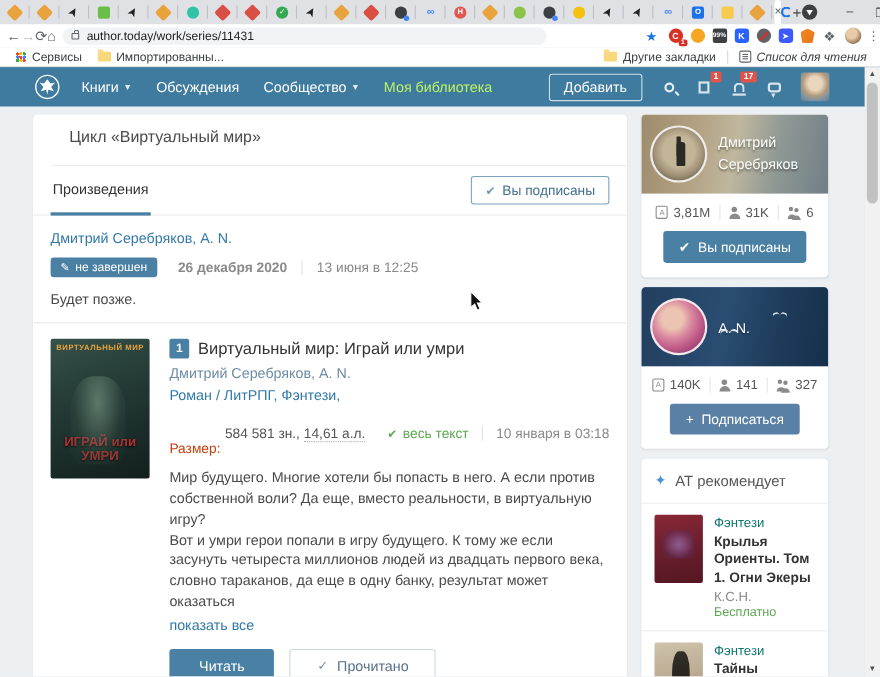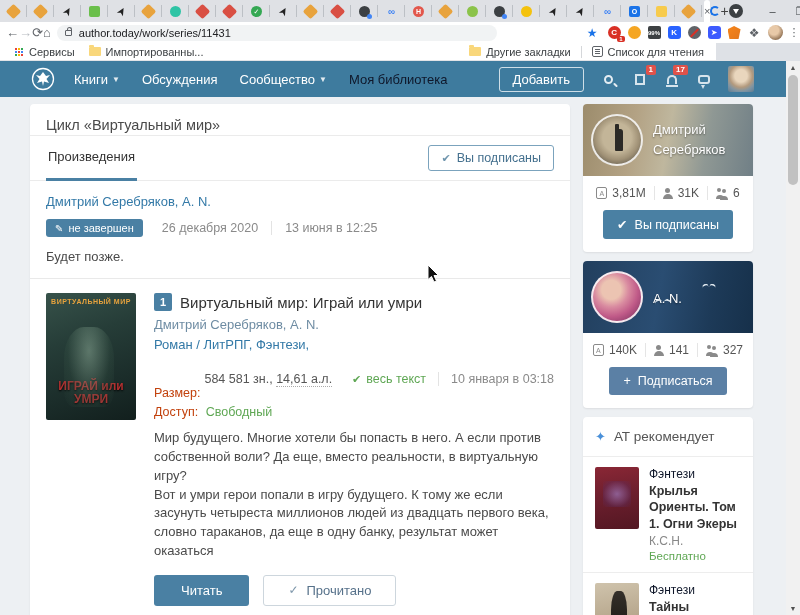--- a/index.html
+++ b/index.html
@@ -47,74 +47,74 @@
   .ext.p99 { background:#3c4043; border-radius:2px; font-size:6px; }
   .ext.kk { background:#2962ff; border-radius:3px; }
   .ext.ban { background:#5f6368; border-radius:50%; }
   .ext.ban::after { content:''; position:absolute; width:11px; height:2px; background:#d93025; transform:rotate(-45deg); border-radius:1px; }
   .ext.curs { background:#3d5afe; border-radius:3px; font-size:8px; }
   .ext.fox { background:linear-gradient(135deg,#f6851b,#e2761b); clip-path:polygon(50% 0,100% 25%,85% 100%,15% 100%,0 25%); }
   .ext.puzzle { color:#5f6368; font-size:12px; }
   .avatar-sm { width:15px; height:15px; border-radius:50%; background:radial-gradient(circle at 40% 35%,#e8c9a8 35%,#9a7b5d 70%,#6b5442); }
   .menudots { color:#5f6368; font-size:11px; margin:0 8px 0 6px; letter-spacing:0; }
 
-  .bookmarksbar { position:absolute; left:0; top:43px; width:716px; height:18px; background:#fff; border-bottom:1px solid #e1e3e6; display:flex; align-items:center; font-size:11px; color:#3c4043; }
+  .bookmarksbar { position:absolute; left:0; top:43px; width:800px; height:18px; background:#fff; border-bottom:1px solid #e1e3e6; display:flex; align-items:center; font-size:11px; color:#3c4043; }
   .bmitem { display:flex; align-items:center; gap:5px; margin-left:14px; }
   .gridicon { width:10px; height:10px; background:
     radial-gradient(circle 1.5px at 2px 2px,#ea4335 98%,transparent),
     radial-gradient(circle 1.5px at 5px 2px,#fbbc04 98%,transparent),
     radial-gradient(circle 1.5px at 8px 2px,#34a853 98%,transparent),
     radial-gradient(circle 1.5px at 2px 5px,#4285f4 98%,transparent),
     radial-gradient(circle 1.5px at 5px 5px,#ea4335 98%,transparent),
     radial-gradient(circle 1.5px at 8px 5px,#4285f4 98%,transparent),
     radial-gradient(circle 1.5px at 2px 8px,#34a853 98%,transparent),
     radial-gradient(circle 1.5px at 5px 8px,#fbbc04 98%,transparent),
     radial-gradient(circle 1.5px at 8px 8px,#ea4335 98%,transparent); }
   .foldericon { width:12px; height:9px; background:#f9d77b; border-radius:1px; position:relative; }
   .foldericon::before { content:''; position:absolute; left:0; top:-2px; width:5px; height:2px; background:#f9d77b; border-radius:1px 1px 0 0; }
   .bmright { margin-left:auto; display:flex; align-items:center; }
   .bmsep { width:1px; height:12px; background:#d5d7da; margin:0 10px; }
   .listicon { width:11px; height:11px; border:1px solid #5f6368; border-radius:2px; position:relative; }
   .listicon::before { content:''; position:absolute; left:2px; top:2px; width:5px; height:1px; background:#5f6368; box-shadow:0 2px 0 #5f6368, 0 4px 0 #5f6368; }
-  .bmright .last { margin-right:12px; }
+  .bmright .last { margin-right:12px;font-style:italic; }
 
   
   .sitenav { position:absolute; left:0; top:61px; width:800px; height:36px; background:#3e7b9e; display:flex; align-items:center; }
   .logo { margin-left:30px; width:26px; height:26px; display:flex; align-items:center; justify-content:center; }
   .menu { display:flex; align-items:center; gap:22px; margin-left:18px; font-size:13px; color:#fff; }
   .menu .mitem { display:flex; align-items:center; gap:4px; }
   .caret { font-size:8px; opacity:.85; }
-  .menu .dim { color:#0f172a; }
+  .menu .dim { color:#bef264; }
   .nav-right { margin-left:auto; display:flex; align-items:center; gap:16px; margin-right:46px; }
   .addbtn { border:1px solid rgba(255,255,255,.75); border-radius:3px; color:#fff; font-size:13px; padding:4px 13px; background:transparent; }
   .nicon { position:relative; color:#d7e4ec; width:16px; height:16px; display:flex; align-items:center; justify-content:center; }
   .mag { width:9px; height:9px; border:2px solid #e4edf3; border-radius:50%; position:relative; }
   .mag::after { content:''; position:absolute; left:7px; top:7px; width:5px; height:2px; background:#e4edf3; transform:rotate(45deg); border-radius:1px; }
   .flagic { width:10px; height:11px; border:2px solid #d7e4ec; border-top-width:2px; }
   .bellic { width:10px; height:9px; border:2px solid #d7e4ec; border-radius:5px 5px 0 0; border-bottom:none; position:relative; }
   .bellic::after { content:''; position:absolute; left:-3px; top:8px; width:12px; height:2px; background:#d7e4ec; }
   .chatic { width:12px; height:9px; border:2px solid #d7e4ec; border-radius:3px; position:relative; }
   .chatic::after { content:''; position:absolute; left:1px; top:8px; border-left:2px solid transparent; border-right:2px solid transparent; border-top:4px solid #d7e4ec; }
   .nbadge { position:absolute; top:-6px; right:-8px; background:#e0524a; color:#fff; font-size:8px; font-weight:bold; border-radius:2px; padding:1px 3px; line-height:1; }
   .nav-avatar { width:26px; height:26px; border-radius:2px; background:radial-gradient(circle at 50% 38%,#e9d6bd 30%,#b39a7e 55%,#7e94a3 75%,#5e7b90); }
 
   
   .pagebg { position:absolute; left:0; top:97px; width:786px; height:518px; background:#edf0f3; overflow:hidden; }
   .maincard { position:absolute; left:30px; top:7px; width:540px; min-height:520px; background:#fff; border-radius:4px; box-shadow:0 1px 2px rgba(0,0,0,.08); }
-  .ptitle { font-size:14.5px; color:#4a4a4a; padding:13px 16px 2px; border-bottom:1px solid #ebebeb; }
+  .ptitle { font-size:14.5px; color:#4a4a4a; padding:13px 16px 17px; border-bottom:1px solid #ebebeb;margin-left:17px; }
   .tabsrow { display:flex; align-items:center; justify-content:space-between; padding:0 16px; border-bottom:1px solid #ebebeb; height:45px; }
   .tab-active { font-size:13px; color:#333; height:45px; display:flex; align-items:center; border-bottom:3px solid #4a80a3; padding:0 2px; }
   .subbtn-outline { border:1px solid #7ba3bd; border-radius:3px; background:#fff; color:#44708e; font-size:12.5px; padding:5px 12px; display:flex; align-items:center; gap:6px; }
   .subbtn-outline .chk { color:#6f95ad; font-size:11px; }
   .authors-line { font-size:13px; color:#3379a7; padding:13px 16px 0; }
   .metarow { display:flex; align-items:center; padding:10px 16px 0; gap:0; }
   .statusbadge { background:#4a80a3; color:#fff; font-size:11px; border-radius:3px; padding:3px 9px; display:flex; align-items:center; gap:5px; }
   .statusbadge .pen { font-size:10px; }
   .mdate { font-size:12.5px; color:#8a8a8a; padding:0 13px; border-left:1px solid #e3e3e3; }
-  .mdate.first { border-left:none; margin-left:6px; }
+  .mdate.first { border-left:none; margin-left:6px;font-weight:bold; }
   .annotation { font-size:13px; color:#4a4a4a; padding:12px 16px 14px; }
   .bookdivider { border-top:1px solid #e9e9e9; }
 
   .bookitem { display:flex; padding:14px 16px 16px; }
   .cover { width:90px; flex:0 0 90px; margin-right:18px; border-radius:2px; position:relative; overflow:hidden; color:#fff; }
   .cover .ct { position:absolute; width:100%; text-align:center; font-weight:bold; }
   .cover1 { height:127px; background:linear-gradient(160deg,#37524a 0%,#263d38 35%,#1b2d2a 70%,#121f1d 100%); }
   .cover1::after { content:''; position:absolute; left:18px; top:34px; width:50px; height:80px; background:radial-gradient(ellipse at 50% 30%,rgba(140,170,150,.55),rgba(60,90,75,.25) 60%,transparent); border-radius:40% 40% 20% 20%; }
   .cover1 .top { top:5px; color:#e8a33d; font-size:7px; letter-spacing:.5px; }
   .cover1 .bot { bottom:14px; color:#b03030; font-size:12px; line-height:1.1; text-shadow:0 1px 2px #000; }
@@ -173,21 +173,21 @@
   .rechead { display:flex; align-items:center; gap:8px; font-size:13.5px; color:#555; padding:12px 12px; border-bottom:1px solid #ededed; }
   .recstar { color:#4a90d9; font-size:13px; }
   .recitem { display:flex; padding:10px 12px; border-bottom:1px solid #ededed; }
   .recitem:last-child { border-bottom:none; }
   .reccover { width:44px; height:62px; flex:0 0 44px; margin-right:10px; border-radius:2px; }
   .rc1 { background:linear-gradient(170deg,#8a2735 0%,#6d1f2e 45%,#531722 100%); position:relative; }
   .rc1::after { content:''; position:absolute; left:8px; top:14px; width:28px; height:26px; background:radial-gradient(ellipse,rgba(150,110,170,.8),rgba(90,50,110,.3) 70%,transparent); }
   .rc2 { background:linear-gradient(170deg,#cfc3ac 0%,#b8a88e 55%,#97876d 100%); position:relative; }
   .rc2::after { content:''; position:absolute; left:16px; top:8px; width:16px; height:46px; background:linear-gradient(#35302a,#191611); border-radius:40% 40% 10% 10%; }
   .recbody { flex:1; min-width:0; }
-  .recgenre { font-size:12px; color:#0f172a; }
+  .recgenre { font-size:12px; color:#0f766e; }
   .rectitle { font-size:12.5px; color:#333; font-weight:bold; line-height:1.3; margin-top:2px; }
   .recauthor { font-size:12px; color:#888; margin-top:2px; }
   .recprice { font-size:11.5px; color:#5fa754; margin-top:2px; }
 
   
   .scrollbar { position:absolute; right:0; top:61px; width:14px; height:554px; background:#f1f1f1; }
   .sarrow { width:14px; height:13px; display:flex; align-items:center; justify-content:center; color:#505050; font-size:7px; }
   .sthumb { position:absolute; left:2px; top:14px; width:10px; height:110px; background:#c1c1c1; border-radius:5px; }
   .sarrow.down { position:absolute; bottom:0; }
 
@@ -434,28 +434,25 @@
           <div class="bookgenres">Роман / ЛитРПГ, Фэнтези,</div>
           <div class="bookmeta">
             <span class="mlabel">Размер:</span>
             <span class="mval"><span>584 581 зн.,</span> <span class="dotted">14,61 а.л.</span></span>
             <span class="fulltext">
                 <span class="fchk">✔</span>
                 <span>весь текст</span>
               </span>
             <span class="bdate">10 января в 03:18</span>
           </div>
-          <div class="accessrow">
-            <span class="mlabel">Доступ:</span>
-            <span class="acc-free">Свободный</span>
-          </div>
           <div class="bookdesc">
             <div>Мир будущего. Многие хотели бы попасть в него. А если против собственной воли? Да еще, вместо реальности, в виртуальную игру?</div>
             <div>Вот и умри герои попали в игру будущего. К тому же если засунуть четыреста миллионов людей из двадцать первого века, словно тараканов, да еще в одну банку, результат может оказаться</div>
           </div>
+          <div class="showall">показать все</div>
           <div class="btnrow">
             <button class="readbtn">Читать</button>
             <button class="secbtn">
                 <span class="sic">✓</span>
                 <span>Прочитано</span>
               </button>
           </div>
         </div>
       </div>
 

